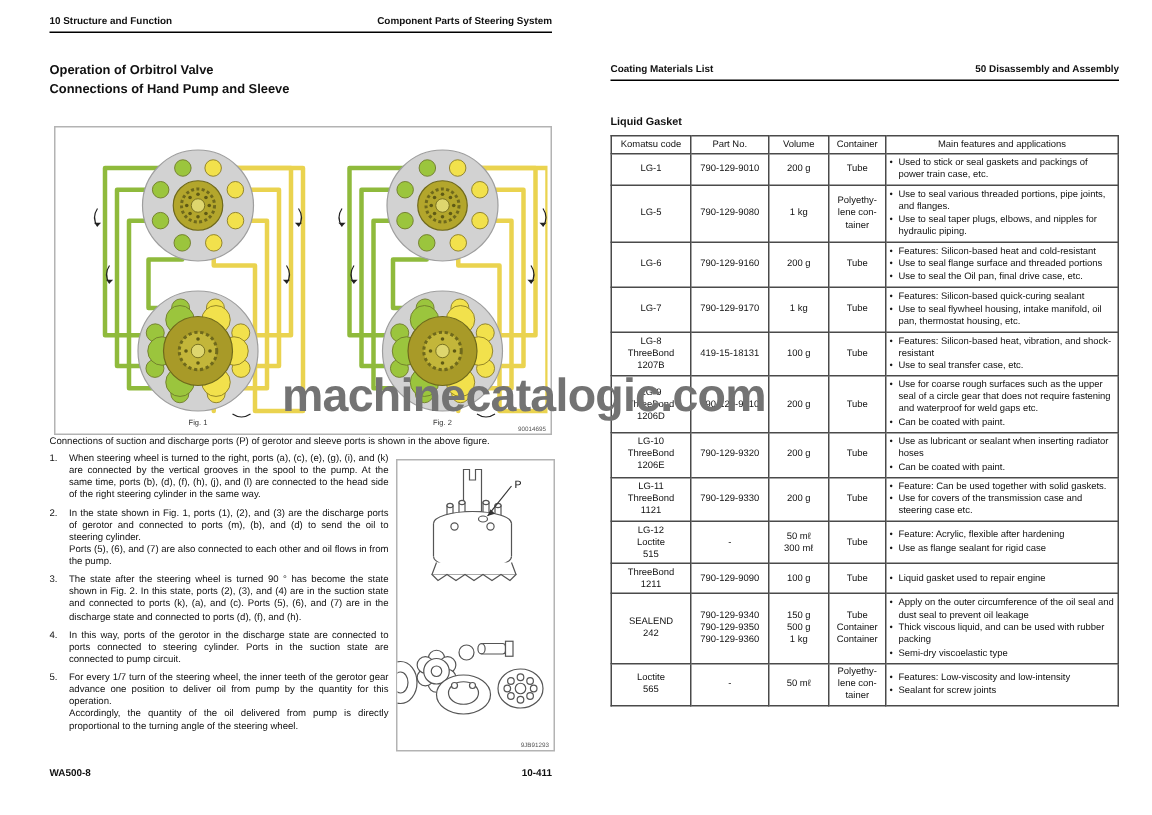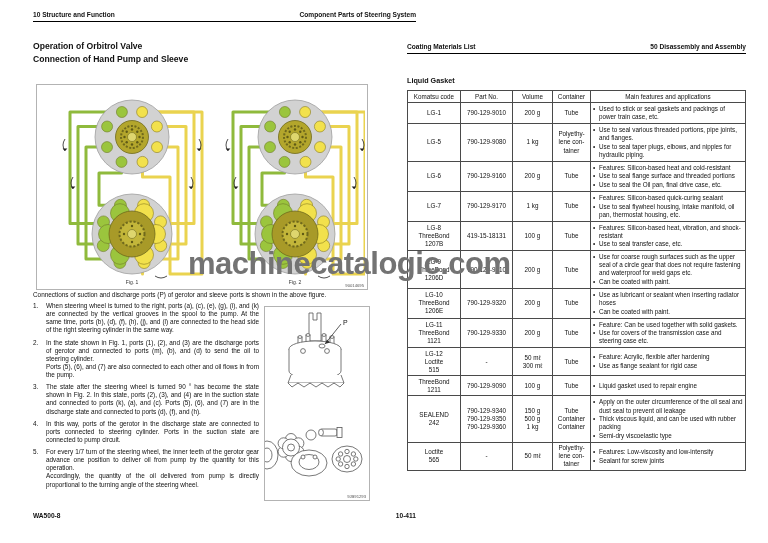--- a/index.html
+++ b/index.html
@@ -1,19 +1,19 @@
 <!DOCTYPE html>
 <html><head>
 <meta charset="utf-8">
 <style>
   html,body{margin:0;padding:0;background:#ffffff;}
   #sheet{position:relative;width:768px;height:543px;background:#ffffff;overflow:hidden;
          font-family:"Liberation Sans",sans-serif;color:#111;}
   .page{position:absolute;top:0;height:543px;width:384px;}
-  #page-left{left:0;padding-left:48px;}
+  #page-left{left:0;}
   #page-right{left:384px;margin-top:32px;}
 
   .page-header{position:absolute;top:11px;display:flex;justify-content:space-between;
                font-size:6.6px;font-weight:bold;}
   #page-left .page-header{left:33px;right:16px;}
   #page-right .page-header{left:23px;right:22px;}
   .hrule{position:absolute;top:21px;height:1.2px;background:#000;}
   #page-left .hrule{left:33px;right:16px;}
   #page-right .hrule{left:23px;right:22px;}
 
@@ -65,21 +65,21 @@
 
   <div class="page" id="page-left">
     <div class="page-header">
       <span>10 Structure and Function</span>
       <span>Component Parts of Steering System</span>
     </div>
     <div class="hrule"></div>
 
     <div class="doc-title">
       <div>Operation of Orbitrol Valve</div>
-      <div>Connection of Hand Pump and Sleeve</div>
+      <div>Connections of Hand Pump and Sleeve</div>
     </div>
 
     <div class="figure-box">
       <svg width="328" height="202" viewBox="0 0 328 202">
         <defs>
           <g id="topA">
             <circle r="37" fill="#d2d2d2" stroke="#9e9e9e" stroke-width="0.8"></circle>
             <circle cx="-10.1" cy="-25" r="5.5" fill="#9bc53d" stroke="#6e7a2a" stroke-width="0.6"></circle>
             <circle cx="-24.9" cy="-10.5" r="5.5" fill="#9bc53d" stroke="#6e7a2a" stroke-width="0.6"></circle>
             <circle cx="-25" cy="10.1" r="5.5" fill="#9bc53d" stroke="#6e7a2a" stroke-width="0.6"></circle>

